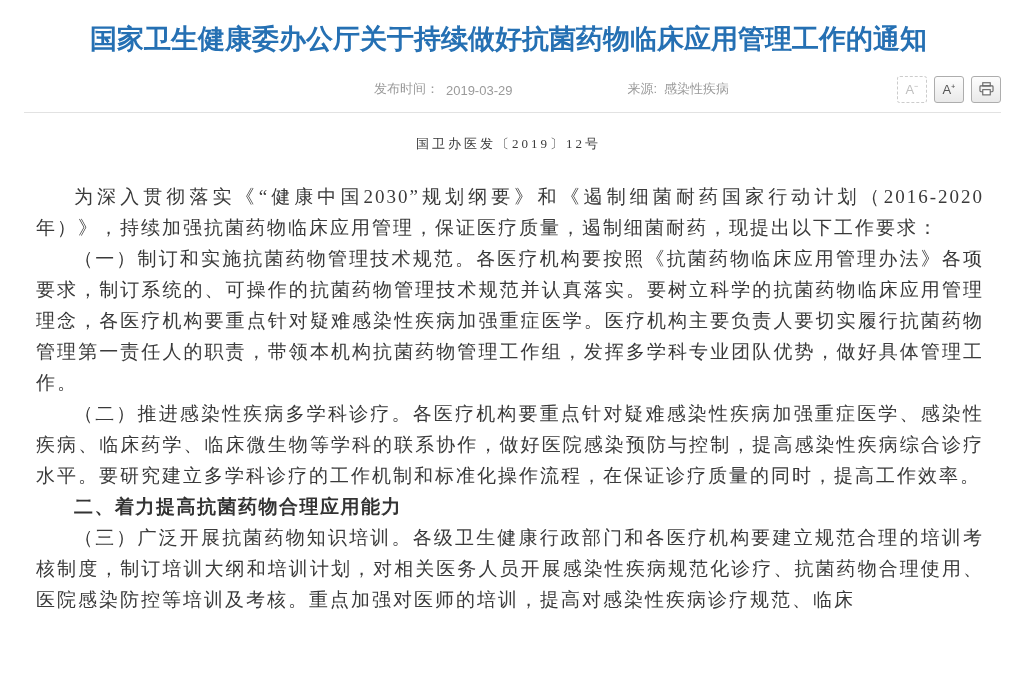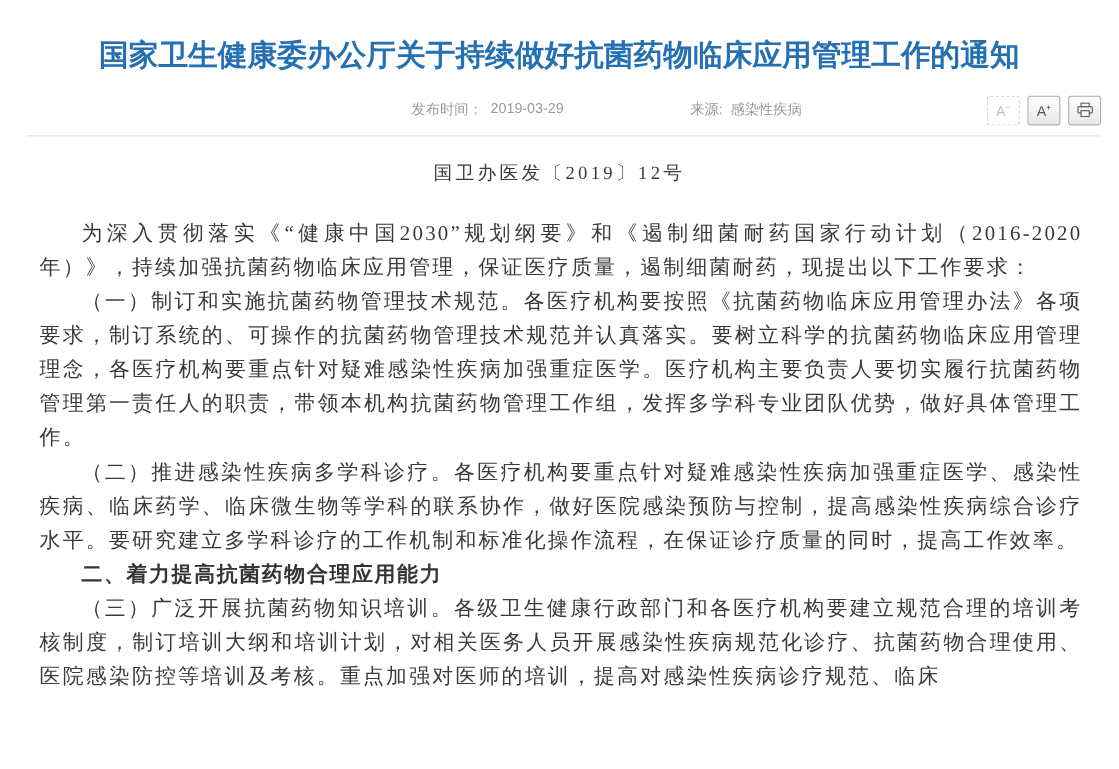--- a/index.html
+++ b/index.html
@@ -4,42 +4,42 @@
 <style>
   * { box-sizing: border-box; }
   html, body { margin: 0; padding: 0; }
   body {
     width: 1017px;
     height: 699px;
     overflow: hidden;
     background: #ffffff;
     font-family: "Liberation Sans", "DejaVu Sans", sans-serif;
   }
-  .header { position: relative; padding-top: 14px; }
+  .header { position: relative; padding-top: 3px; }
   .page-title {
     text-align: center;
     color: #2570b3;
     font-size: 27px;
     font-weight: bold;
     line-height: 36px;
     font-family: "Liberation Sans", "DejaVu Sans", sans-serif;
   }
   .meta-row {
     position: relative;
     margin-top: 16px;
     height: 28px;
     display: flex;
     align-items: center;
     justify-content: center;
     gap: 115px;
     padding-left: 86px;
     color: #9a9a9a;
     font-size: 13px;
   }
-  .meta-item { display: flex; align-items: flex-start; gap: 7px; white-space: nowrap; }
+  .meta-item { display: flex; align-items: flex-end; gap: 7px; white-space: nowrap; }
   .toolbar {
     position: absolute;
     right: 16px;
     top: 0;
     display: flex;
     gap: 7px;
     align-items: center;
     height: 28px;
   }
   .tool-btn {
@@ -65,21 +65,21 @@
     cursor: default;
   }
   .divider {
     border: none;
     border-top: 1px solid #e2e2e2;
     margin: 9px 16px 0 24px;
   }
   .doc-number {
     margin-top: 22px;
     text-align: center;
-    font-size: 17px;
+    font-size: 13px;
     letter-spacing: 3px;
     color: #3a3a3a;
     font-family: "Liberation Serif", "DejaVu Serif", serif;
   }
   .content {
     margin-top: 28px;
     padding: 0 33px 0 36px;
     font-size: 19px;
     line-height: 31px;
     letter-spacing: 2px;

